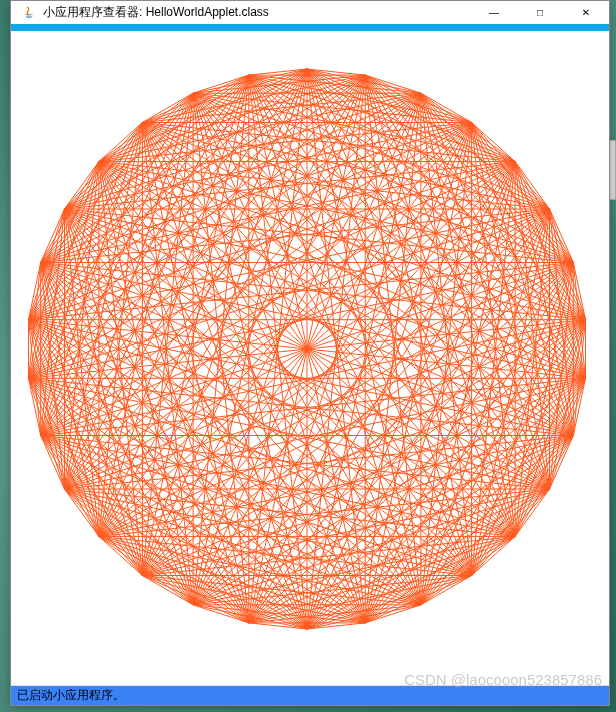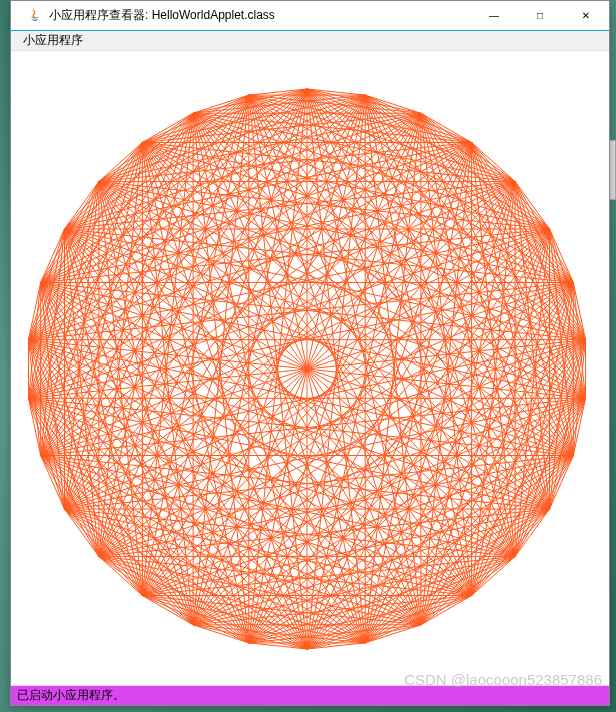--- a/index.html
+++ b/index.html
@@ -24,24 +24,24 @@
       height: 706px;
       background: #fff;
       border: 1px solid #888;
       box-shadow: 0 2px 10px rgba(0,0,0,0.3);
       display: flex;
       flex-direction: column;
     }
     .titlebar {
       height: 30px;
       background: #fff;
-      border-bottom: 1px solid #0ea5e9;
+      border-bottom: 7px solid #0ea5e9;
       display: flex;
       align-items: center;
-      padding-left: 16px;
+      padding-left: 10px;
     }
     .titlebar .icon-java {
       width: 16px;
       height: 16px;
       margin-right: 6px;
       display: flex;
       align-items: center;
       justify-content: center;
     }
     .titlebar .title-text {
@@ -78,21 +78,21 @@
       flex: 1;
       background: #fff;
       position: relative;
       overflow: hidden;
     }
     .canvas-area svg {
       display: block;
     }
     .statusbar {
       height: 20px;
-      background: #d946ef;
+      background: #3b82f6;
       display: flex;
       align-items: center;
       padding-left: 6px;
       border-top: 1px solid #e0e0e0;
       font-size: 12px;
     }
     .watermark {
       position: absolute;
       bottom: 24px;
       right: 14px;
@@ -134,23 +134,20 @@
       </div>
       <div class="win-btn">
         <span>□</span>
       </div>
       <div class="win-btn close">
         <span>✕</span>
       </div>
     </div>
   </div>
 
-  <div class="menubar">
-    <span class="menu-item">小应用程序</span>
-  </div>
 
   <div class="canvas-area">
     <svg id="applet-svg" width="598" height="634">
         <path d="M296.0 38.0L354.2 44.1M296.0 38.0L409.9 62.2M296.0 38.0L460.6 91.5M296.0 38.0L504.1 130.6M296.0 38.0L538.5 178.0M296.0 38.0L562.3 231.5M296.0 38.0L574.5 288.7M296.0 38.0L574.5 347.3M296.0 38.0L562.3 404.5M296.0 38.0L538.5 458.0M296.0 38.0L504.1 505.4M296.0 38.0L460.6 544.5M296.0 38.0L409.9 573.8M296.0 38.0L354.2 591.9M296.0 38.0L296.0 598.0M296.0 38.0L237.8 591.9M296.0 38.0L182.1 573.8M296.0 38.0L131.4 544.5M296.0 38.0L87.9 505.4M296.0 38.0L53.5 458.0M296.0 38.0L29.7 404.5M296.0 38.0L17.5 347.3M296.0 38.0L17.5 288.7M296.0 38.0L29.7 231.5M296.0 38.0L53.5 178.0M296.0 38.0L87.9 130.6M296.0 38.0L131.4 91.5M296.0 38.0L182.1 62.2M296.0 38.0L237.8 44.1M354.2 44.1L409.9 62.2M354.2 44.1L460.6 91.5M354.2 44.1L504.1 130.6M354.2 44.1L538.5 178.0M354.2 44.1L562.3 231.5M354.2 44.1L574.5 288.7M354.2 44.1L574.5 347.3M354.2 44.1L562.3 404.5M354.2 44.1L538.5 458.0M354.2 44.1L504.1 505.4M354.2 44.1L460.6 544.5M354.2 44.1L409.9 573.8M354.2 44.1L354.2 591.9M354.2 44.1L296.0 598.0M354.2 44.1L237.8 591.9M354.2 44.1L182.1 573.8M354.2 44.1L131.4 544.5M354.2 44.1L87.9 505.4M354.2 44.1L53.5 458.0M354.2 44.1L29.7 404.5M354.2 44.1L17.5 347.3M354.2 44.1L17.5 288.7M354.2 44.1L29.7 231.5M354.2 44.1L53.5 178.0M354.2 44.1L87.9 130.6M354.2 44.1L131.4 91.5M354.2 44.1L182.1 62.2M354.2 44.1L237.8 44.1M409.9 62.2L460.6 91.5M409.9 62.2L504.1 130.6M409.9 62.2L538.5 178.0M409.9 62.2L562.3 231.5M409.9 62.2L574.5 288.7M409.9 62.2L574.5 347.3M409.9 62.2L562.3 404.5M409.9 62.2L538.5 458.0M409.9 62.2L504.1 505.4M409.9 62.2L460.6 544.5M409.9 62.2L409.9 573.8M409.9 62.2L354.2 591.9M409.9 62.2L296.0 598.0M409.9 62.2L237.8 591.9M409.9 62.2L182.1 573.8M409.9 62.2L131.4 544.5M409.9 62.2L87.9 505.4M409.9 62.2L53.5 458.0M409.9 62.2L29.7 404.5M409.9 62.2L17.5 347.3M409.9 62.2L17.5 288.7M409.9 62.2L29.7 231.5M409.9 62.2L53.5 178.0M409.9 62.2L87.9 130.6M409.9 62.2L131.4 91.5M409.9 62.2L182.1 62.2M409.9 62.2L237.8 44.1M460.6 91.5L504.1 130.6M460.6 91.5L538.5 178.0M460.6 91.5L562.3 231.5M460.6 91.5L574.5 288.7M460.6 91.5L574.5 347.3M460.6 91.5L562.3 404.5M460.6 91.5L538.5 458.0M460.6 91.5L504.1 505.4M460.6 91.5L460.6 544.5M460.6 91.5L409.9 573.8M460.6 91.5L354.2 591.9M460.6 91.5L296.0 598.0M460.6 91.5L237.8 591.9M460.6 91.5L182.1 573.8M460.6 91.5L131.4 544.5M460.6 91.5L87.9 505.4M460.6 91.5L53.5 458.0M460.6 91.5L29.7 404.5M460.6 91.5L17.5 347.3M460.6 91.5L17.5 288.7M460.6 91.5L29.7 231.5M460.6 91.5L53.5 178.0M460.6 91.5L87.9 130.6M460.6 91.5L131.4 91.5M460.6 91.5L182.1 62.2M460.6 91.5L237.8 44.1M504.1 130.6L538.5 178.0M504.1 130.6L562.3 231.5M504.1 130.6L574.5 288.7M504.1 130.6L574.5 347.3M504.1 130.6L562.3 404.5M504.1 130.6L538.5 458.0M504.1 130.6L504.1 505.4M504.1 130.6L460.6 544.5M504.1 130.6L409.9 573.8M504.1 130.6L354.2 591.9M504.1 130.6L296.0 598.0M504.1 130.6L237.8 591.9M504.1 130.6L182.1 573.8M504.1 130.6L131.4 544.5M504.1 130.6L87.9 505.4M504.1 130.6L53.5 458.0M504.1 130.6L29.7 404.5M504.1 130.6L17.5 347.3M504.1 130.6L17.5 288.7M504.1 130.6L29.7 231.5M504.1 130.6L53.5 178.0M504.1 130.6L87.9 130.6M504.1 130.6L131.4 91.5M504.1 130.6L182.1 62.2M504.1 130.6L237.8 44.1M538.5 178.0L562.3 231.5M538.5 178.0L574.5 288.7M538.5 178.0L574.5 347.3M538.5 178.0L562.3 404.5M538.5 178.0L538.5 458.0M538.5 178.0L504.1 505.4M538.5 178.0L460.6 544.5M538.5 178.0L409.9 573.8M538.5 178.0L354.2 591.9M538.5 178.0L296.0 598.0M538.5 178.0L237.8 591.9M538.5 178.0L182.1 573.8M538.5 178.0L131.4 544.5M538.5 178.0L87.9 505.4M538.5 178.0L53.5 458.0M538.5 178.0L29.7 404.5M538.5 178.0L17.5 347.3M538.5 178.0L17.5 288.7M538.5 178.0L29.7 231.5M538.5 178.0L53.5 178.0M538.5 178.0L87.9 130.6M538.5 178.0L131.4 91.5M538.5 178.0L182.1 62.2M538.5 178.0L237.8 44.1M562.3 231.5L574.5 288.7M562.3 231.5L574.5 347.3M562.3 231.5L562.3 404.5M562.3 231.5L538.5 458.0M562.3 231.5L504.1 505.4M562.3 231.5L460.6 544.5M562.3 231.5L409.9 573.8M562.3 231.5L354.2 591.9M562.3 231.5L296.0 598.0M562.3 231.5L237.8 591.9M562.3 231.5L182.1 573.8M562.3 231.5L131.4 544.5M562.3 231.5L87.9 505.4M562.3 231.5L53.5 458.0M562.3 231.5L29.7 404.5M562.3 231.5L17.5 347.3M562.3 231.5L17.5 288.7M562.3 231.5L29.7 231.5M562.3 231.5L53.5 178.0M562.3 231.5L87.9 130.6M562.3 231.5L131.4 91.5M562.3 231.5L182.1 62.2M562.3 231.5L237.8 44.1M574.5 288.7L574.5 347.3M574.5 288.7L562.3 404.5M574.5 288.7L538.5 458.0M574.5 288.7L504.1 505.4M574.5 288.7L460.6 544.5M574.5 288.7L409.9 573.8M574.5 288.7L354.2 591.9M574.5 288.7L296.0 598.0M574.5 288.7L237.8 591.9M574.5 288.7L182.1 573.8M574.5 288.7L131.4 544.5M574.5 288.7L87.9 505.4M574.5 288.7L53.5 458.0M574.5 288.7L29.7 404.5M574.5 288.7L17.5 347.3M574.5 288.7L17.5 288.7M574.5 288.7L29.7 231.5M574.5 288.7L53.5 178.0M574.5 288.7L87.9 130.6M574.5 288.7L131.4 91.5M574.5 288.7L182.1 62.2M574.5 288.7L237.8 44.1M574.5 347.3L562.3 404.5M574.5 347.3L538.5 458.0M574.5 347.3L504.1 505.4M574.5 347.3L460.6 544.5M574.5 347.3L409.9 573.8M574.5 347.3L354.2 591.9M574.5 347.3L296.0 598.0M574.5 347.3L237.8 591.9M574.5 347.3L182.1 573.8M574.5 347.3L131.4 544.5M574.5 347.3L87.9 505.4M574.5 347.3L53.5 458.0M574.5 347.3L29.7 404.5M574.5 347.3L17.5 347.3M574.5 347.3L17.5 288.7M574.5 347.3L29.7 231.5M574.5 347.3L53.5 178.0M574.5 347.3L87.9 130.6M574.5 347.3L131.4 91.5M574.5 347.3L182.1 62.2M574.5 347.3L237.8 44.1M562.3 404.5L538.5 458.0M562.3 404.5L504.1 505.4M562.3 404.5L460.6 544.5M562.3 404.5L409.9 573.8M562.3 404.5L354.2 591.9M562.3 404.5L296.0 598.0M562.3 404.5L237.8 591.9M562.3 404.5L182.1 573.8M562.3 404.5L131.4 544.5M562.3 404.5L87.9 505.4M562.3 404.5L53.5 458.0M562.3 404.5L29.7 404.5M562.3 404.5L17.5 347.3M562.3 404.5L17.5 288.7M562.3 404.5L29.7 231.5M562.3 404.5L53.5 178.0M562.3 404.5L87.9 130.6M562.3 404.5L131.4 91.5M562.3 404.5L182.1 62.2M562.3 404.5L237.8 44.1M538.5 458.0L504.1 505.4M538.5 458.0L460.6 544.5M538.5 458.0L409.9 573.8M538.5 458.0L354.2 591.9M538.5 458.0L296.0 598.0M538.5 458.0L237.8 591.9M538.5 458.0L182.1 573.8M538.5 458.0L131.4 544.5M538.5 458.0L87.9 505.4M538.5 458.0L53.5 458.0M538.5 458.0L29.7 404.5M538.5 458.0L17.5 347.3M538.5 458.0L17.5 288.7M538.5 458.0L29.7 231.5M538.5 458.0L53.5 178.0M538.5 458.0L87.9 130.6M538.5 458.0L131.4 91.5M538.5 458.0L182.1 62.2M538.5 458.0L237.8 44.1M504.1 505.4L460.6 544.5M504.1 505.4L409.9 573.8M504.1 505.4L354.2 591.9M504.1 505.4L296.0 598.0M504.1 505.4L237.8 591.9M504.1 505.4L182.1 573.8M504.1 505.4L131.4 544.5M504.1 505.4L87.9 505.4M504.1 505.4L53.5 458.0M504.1 505.4L29.7 404.5M504.1 505.4L17.5 347.3M504.1 505.4L17.5 288.7M504.1 505.4L29.7 231.5M504.1 505.4L53.5 178.0M504.1 505.4L87.9 130.6M504.1 505.4L131.4 91.5M504.1 505.4L182.1 62.2M504.1 505.4L237.8 44.1M460.6 544.5L409.9 573.8M460.6 544.5L354.2 591.9M460.6 544.5L296.0 598.0M460.6 544.5L237.8 591.9M460.6 544.5L182.1 573.8M460.6 544.5L131.4 544.5M460.6 544.5L87.9 505.4M460.6 544.5L53.5 458.0M460.6 544.5L29.7 404.5M460.6 544.5L17.5 347.3M460.6 544.5L17.5 288.7M460.6 544.5L29.7 231.5M460.6 544.5L53.5 178.0M460.6 544.5L87.9 130.6M460.6 544.5L131.4 91.5M460.6 544.5L182.1 62.2M460.6 544.5L237.8 44.1M409.9 573.8L354.2 591.9M409.9 573.8L296.0 598.0M409.9 573.8L237.8 591.9M409.9 573.8L182.1 573.8M409.9 573.8L131.4 544.5M409.9 573.8L87.9 505.4M409.9 573.8L53.5 458.0M409.9 573.8L29.7 404.5M409.9 573.8L17.5 347.3M409.9 573.8L17.5 288.7M409.9 573.8L29.7 231.5M409.9 573.8L53.5 178.0M409.9 573.8L87.9 130.6M409.9 573.8L131.4 91.5M409.9 573.8L182.1 62.2M409.9 573.8L237.8 44.1M354.2 591.9L296.0 598.0M354.2 591.9L237.8 591.9M354.2 591.9L182.1 573.8M354.2 591.9L131.4 544.5M354.2 591.9L87.9 505.4M354.2 591.9L53.5 458.0M354.2 591.9L29.7 404.5M354.2 591.9L17.5 347.3M354.2 591.9L17.5 288.7M354.2 591.9L29.7 231.5M354.2 591.9L53.5 178.0M354.2 591.9L87.9 130.6M354.2 591.9L131.4 91.5M354.2 591.9L182.1 62.2M354.2 591.9L237.8 44.1M296.0 598.0L237.8 591.9M296.0 598.0L182.1 573.8M296.0 598.0L131.4 544.5M296.0 598.0L87.9 505.4M296.0 598.0L53.5 458.0M296.0 598.0L29.7 404.5M296.0 598.0L17.5 347.3M296.0 598.0L17.5 288.7M296.0 598.0L29.7 231.5M296.0 598.0L53.5 178.0M296.0 598.0L87.9 130.6M296.0 598.0L131.4 91.5M296.0 598.0L182.1 62.2M296.0 598.0L237.8 44.1M237.8 591.9L182.1 573.8M237.8 591.9L131.4 544.5M237.8 591.9L87.9 505.4M237.8 591.9L53.5 458.0M237.8 591.9L29.7 404.5M237.8 591.9L17.5 347.3M237.8 591.9L17.5 288.7M237.8 591.9L29.7 231.5M237.8 591.9L53.5 178.0M237.8 591.9L87.9 130.6M237.8 591.9L131.4 91.5M237.8 591.9L182.1 62.2M237.8 591.9L237.8 44.1M182.1 573.8L131.4 544.5M182.1 573.8L87.9 505.4M182.1 573.8L53.5 458.0M182.1 573.8L29.7 404.5M182.1 573.8L17.5 347.3M182.1 573.8L17.5 288.7M182.1 573.8L29.7 231.5M182.1 573.8L53.5 178.0M182.1 573.8L87.9 130.6M182.1 573.8L131.4 91.5M182.1 573.8L182.1 62.2M182.1 573.8L237.8 44.1M131.4 544.5L87.9 505.4M131.4 544.5L53.5 458.0M131.4 544.5L29.7 404.5M131.4 544.5L17.5 347.3M131.4 544.5L17.5 288.7M131.4 544.5L29.7 231.5M131.4 544.5L53.5 178.0M131.4 544.5L87.9 130.6M131.4 544.5L131.4 91.5M131.4 544.5L182.1 62.2M131.4 544.5L237.8 44.1M87.9 505.4L53.5 458.0M87.9 505.4L29.7 404.5M87.9 505.4L17.5 347.3M87.9 505.4L17.5 288.7M87.9 505.4L29.7 231.5M87.9 505.4L53.5 178.0M87.9 505.4L87.9 130.6M87.9 505.4L131.4 91.5M87.9 505.4L182.1 62.2M87.9 505.4L237.8 44.1M53.5 458.0L29.7 404.5M53.5 458.0L17.5 347.3M53.5 458.0L17.5 288.7M53.5 458.0L29.7 231.5M53.5 458.0L53.5 178.0M53.5 458.0L87.9 130.6M53.5 458.0L131.4 91.5M53.5 458.0L182.1 62.2M53.5 458.0L237.8 44.1M29.7 404.5L17.5 347.3M29.7 404.5L17.5 288.7M29.7 404.5L29.7 231.5M29.7 404.5L53.5 178.0M29.7 404.5L87.9 130.6M29.7 404.5L131.4 91.5M29.7 404.5L182.1 62.2M29.7 404.5L237.8 44.1M17.5 347.3L17.5 288.7M17.5 347.3L29.7 231.5M17.5 347.3L53.5 178.0M17.5 347.3L87.9 130.6M17.5 347.3L131.4 91.5M17.5 347.3L182.1 62.2M17.5 347.3L237.8 44.1M17.5 288.7L29.7 231.5M17.5 288.7L53.5 178.0M17.5 288.7L87.9 130.6M17.5 288.7L131.4 91.5M17.5 288.7L182.1 62.2M17.5 288.7L237.8 44.1M29.7 231.5L53.5 178.0M29.7 231.5L87.9 130.6M29.7 231.5L131.4 91.5M29.7 231.5L182.1 62.2M29.7 231.5L237.8 44.1M53.5 178.0L87.9 130.6M53.5 178.0L131.4 91.5M53.5 178.0L182.1 62.2M53.5 178.0L237.8 44.1M87.9 130.6L131.4 91.5M87.9 130.6L182.1 62.2M87.9 130.6L237.8 44.1M131.4 91.5L182.1 62.2M131.4 91.5L237.8 44.1M182.1 62.2L237.8 44.1" stroke="#ff5a1f" stroke-width="1" fill="none"></path>
       </svg>
   </div>
 
   <div class="statusbar">
     <span>已启动小应用程序。</span>
   </div>

